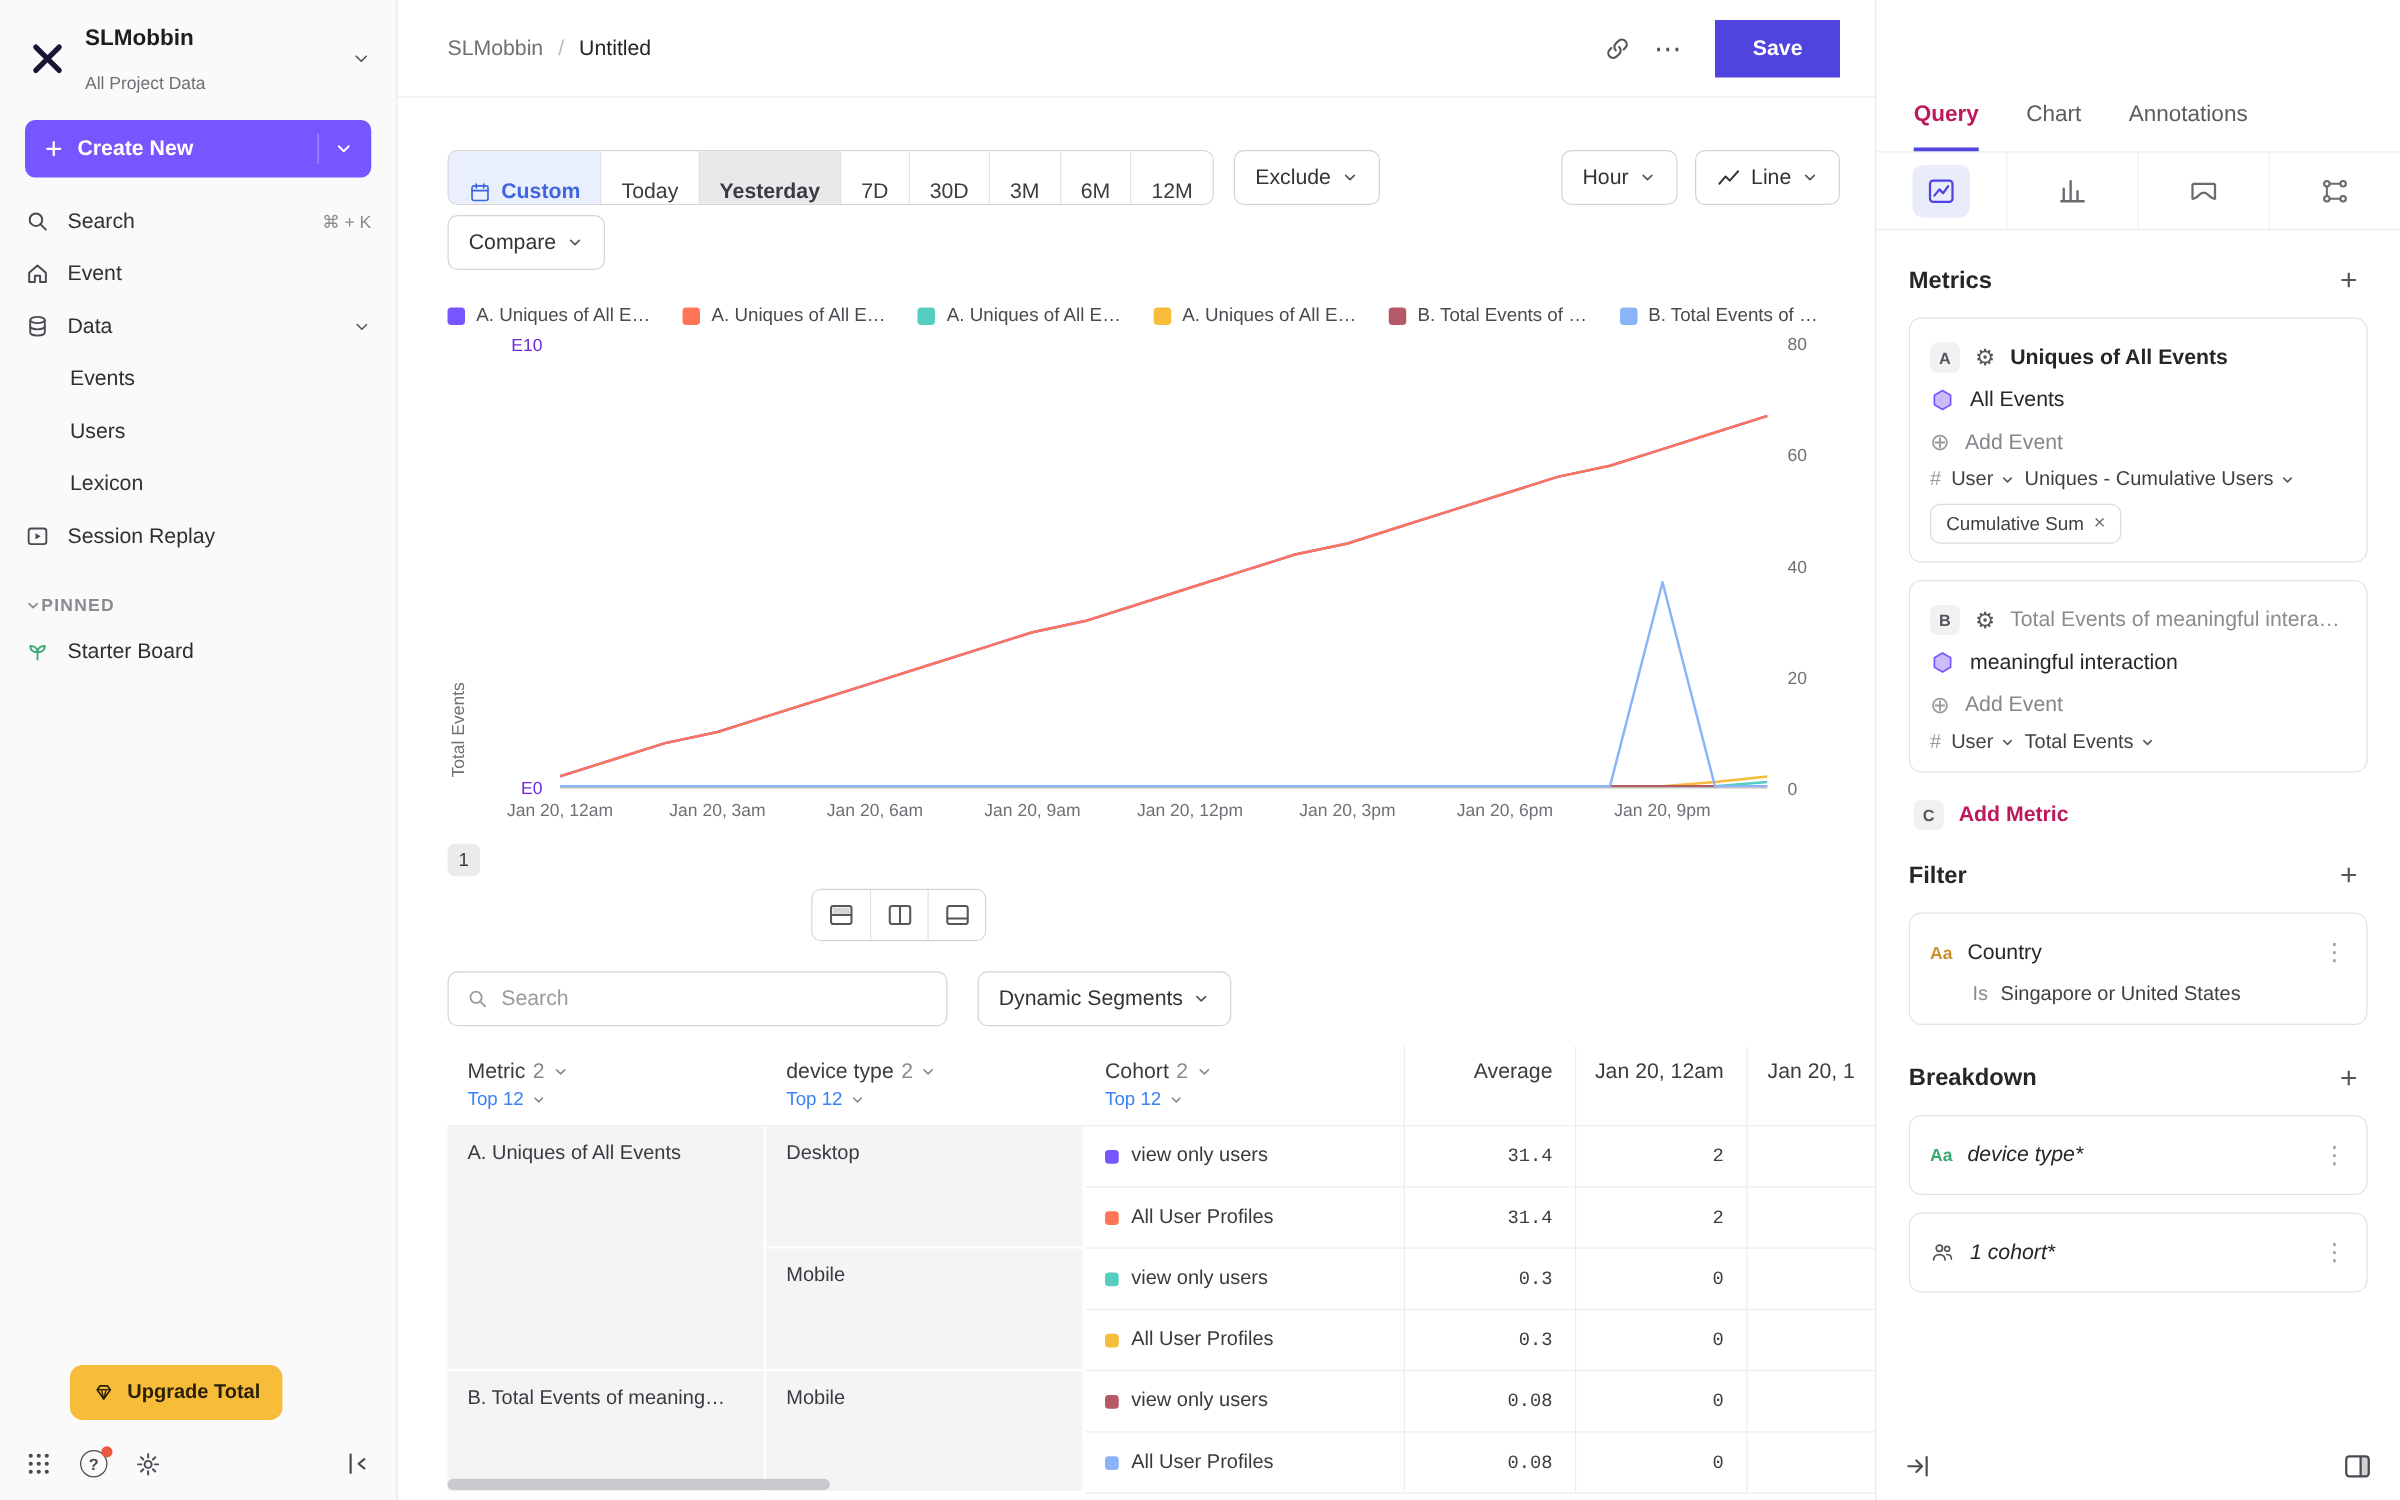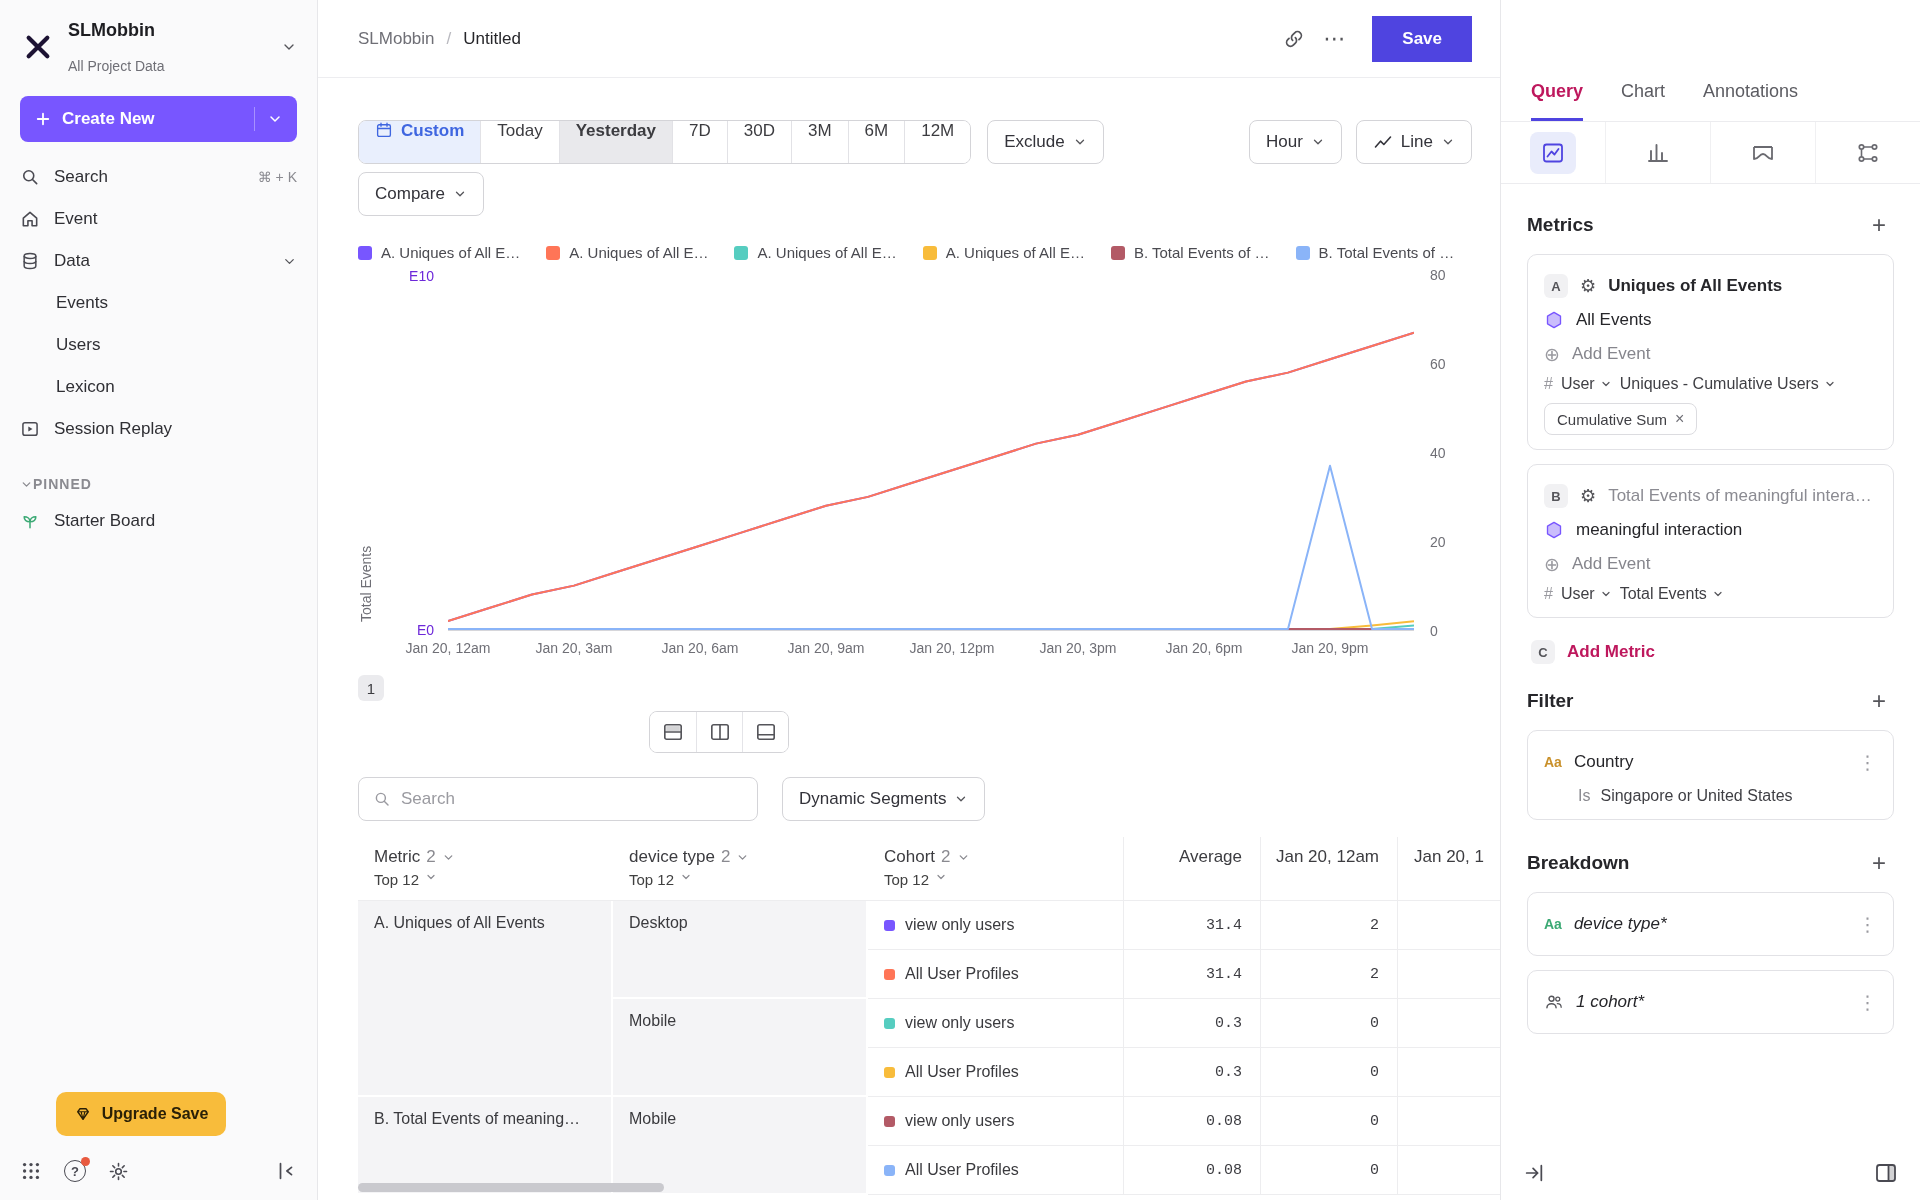--- a/index.html
+++ b/index.html
@@ -38,21 +38,21 @@
   .crumb .sep{color:#b9b9bf}
   .crumb .page{color:#26262a}
   .topbar .grow{flex:1}
   .iconbtn{width:40px;height:40px;border:none;background:transparent;display:flex;align-items:center;justify-content:center;cursor:pointer;color:#55555a;border-radius:8px;font-size:22px}
   .save-btn{margin-left:18px;height:46px;padding:0 30px;background:#4f44e0;color:#fff;border:none;border-radius:0;font-size:17px;font-weight:600;cursor:pointer}
 
   .content{flex:1;padding:42px 0 0 40px;position:relative;overflow:hidden}
   .btn{height:44px;border:1px solid #d4d4d8;border-radius:8px;background:#fff;display:inline-flex;align-items:center;gap:8px;padding:0 16px;font-size:17px;color:#33333a;cursor:pointer}
   .toolbar-row{display:flex;align-items:center;gap:16px;padding-right:28px}
   .seg-group{display:inline-flex;border:1px solid #d4d4d8;border-radius:8px;overflow:hidden;height:44px}
-  .seg{display:flex;align-items:flex-start;gap:8px;padding:0 16px;font-size:17px;color:#3c3c40;background:#fff;border:none;border-left:1px solid #e2e2e6;cursor:pointer;white-space:nowrap}
+  .seg{display:flex;align-items:flex-end;gap:8px;padding:0 16px;font-size:17px;color:#3c3c40;background:#fff;border:none;border-left:1px solid #e2e2e6;cursor:pointer;white-space:nowrap}
   .seg:first-child{border-left:none}
   .seg.active-blue{background:#e9effd;color:#3f66e0;font-weight:600}
   .seg.active-gray{background:#e9e9ec;font-weight:600}
   .toolbar-right{margin-left:auto;display:flex;gap:14px}
   .compare-row{margin-top:8px}
   .legend{display:flex;align-items:center;gap:26px;margin-top:28px;padding-right:40px;flex-wrap:nowrap}
   .legend-item{display:flex;align-items:center;gap:9px;font-size:15px;color:#4a4a50;white-space:nowrap;cursor:pointer}
   .swatch{width:14px;height:14px;border-radius:3px}
 
   .chart-area{display:flex;margin-top:14px;padding-right:28px}
@@ -76,21 +76,21 @@
   .search-row{display:flex;align-items:center;gap:24px;margin-top:24px}
   .search-box{width:400px;height:44px;border:1px solid #d4d4d8;border-radius:8px;display:flex;align-items:center;gap:10px;padding:0 14px;background:#fff}
   .search-box input{border:none;outline:none;flex:1;font-size:17px;font-family:"Liberation Sans",sans-serif;color:#26262a;background:transparent}
   .search-box input::placeholder{color:#9a9aa0}
 
   .tbl{margin-top:16px}
   .tbl-head{display:grid;grid-template-columns:255px 255px 255px 137px 137px 1fr}
   .th{padding:10px 16px 4px 16px;font-size:17px;color:#3c3c40;display:flex;align-items:center;gap:6px;white-space:nowrap;overflow:hidden}
   .th .cnt{color:#8a8a90}
   .th.num{justify-content:flex-end;padding-right:18px}
-  .sub-th{padding:0 16px 12px 16px;font-size:15px;color:#404040;display:flex;gap:6px}
+  .sub-th{padding:0 16px 12px 16px;font-size:15px;color:#3b82f6;display:flex;align-items:center;gap:6px}
   .colline{border-left:1px solid #ededef}
   .tbl-grid{display:grid;grid-template-columns:255px 255px 255px 137px 137px 1fr;grid-auto-rows:49px;border-top:1px solid #ededef}
   .gcell{background:#f4f4f6;padding:13px 16px;font-size:16px;color:#3a3a3e;border-right:2px solid #fff;border-bottom:2px solid #fff;white-space:nowrap;overflow:hidden;text-overflow:ellipsis}
   .ccell{display:flex;align-items:center;gap:10px;padding:0 16px;font-size:16px;color:#3a3a3e;border-bottom:1px solid #ededef;white-space:nowrap;overflow:hidden}
   .dot{width:11px;height:11px;border-radius:3px;flex-shrink:0}
   .vcell{display:flex;align-items:center;justify-content:flex-end;padding-right:18px;font-family:"Liberation Mono","DejaVu Sans Mono",monospace;font-size:15px;color:#3c3c41;border-bottom:1px solid #ededef}
   .ecell{border-bottom:1px solid #ededef}
   .hscroll{position:absolute;bottom:8px;left:40px;width:306px;height:9px;border-radius:5px;background:#c9c9ce;cursor:grab}
 
   
@@ -243,21 +243,21 @@
 
   <div class="spacer"></div>
 
   <button class="upgrade">
     <span>
         <svg width="18" height="18" viewBox="0 0 24 24">
           <path d="M5 9l3-4h8l3 4-7 10z" stroke="#2a2007" stroke-width="1.8" fill="none" stroke-linejoin="round"></path>
           <path d="M5 9h14M9.5 9L12 19l2.5-10" stroke="#2a2007" stroke-width="1.4" fill="none"></path>
         </svg>
       </span>
-    <span>Upgrade Save</span>
+    <span>Upgrade Total</span>
   </button>
 
   <div class="sb-footer">
     <span>
         <svg width="22" height="22" viewBox="0 0 24 24">
           <g fill="#4a4a52">
             <circle cx="5" cy="5" r="1.8"></circle>
             <circle cx="12" cy="5" r="1.8"></circle>
             <circle cx="19" cy="5" r="1.8"></circle>
             <circle cx="5" cy="12" r="1.8"></circle>

